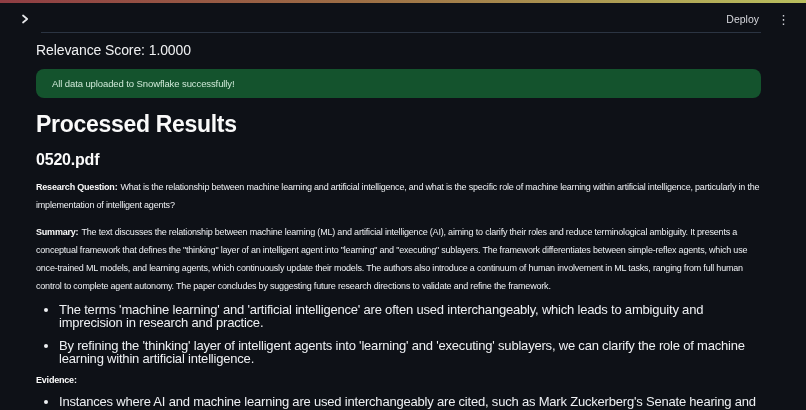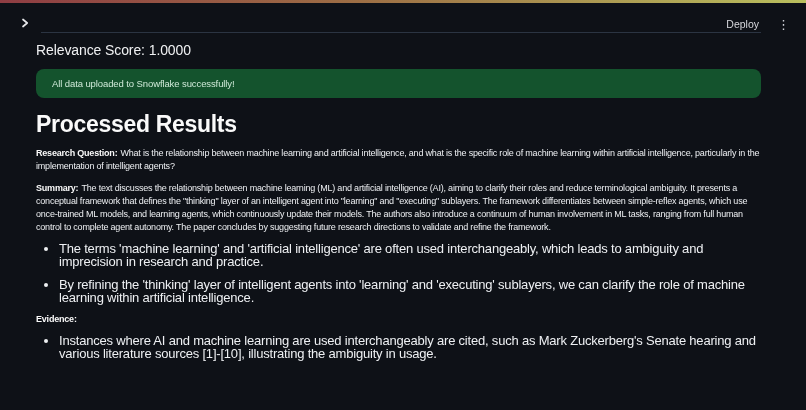--- a/index.html
+++ b/index.html
@@ -12,21 +12,21 @@
     overflow: hidden;
   }
   .decoration-bar {
     position: absolute; top: 0; left: 0; right: 0; height: 3px;
     background: linear-gradient(90deg, #8f3d43 0%, #9d6f45 45%, #b9bf5e 100%);
   }
   .app-header {
     position: relative;
     height: 32px;
     padding: 6px 14px 0 16px;
-    display: flex; align-items: flex-end; justify-content: space-between;
+    display: flex; align-items: center; justify-content: space-between;
   }
   .sidebar-toggle {
     background: none; border: none; cursor: pointer;
     width: 18px; height: 18px; padding: 2px;
     display: flex; align-items: center; justify-content: center;
   }
   .toolbar { display: flex; align-items: center; gap: 16px; }
   .deploy-btn {
     background: none; border: none; cursor: pointer;
     color: #d6d7dc; font-size: 10.5px;
@@ -64,21 +64,21 @@
   }
   h1.results-title {
     font-size: 23px; font-weight: 700;
     margin: 13px 0 0 0; letter-spacing: -0.3px;
   }
   h3.file-title {
     font-size: 16px; font-weight: 700;
     margin: 13px 0 0 0; letter-spacing: -0.2px;
   }
   .para {
-    font-size: 9px; line-height: 13px;
+    font-size: 9px; line-height: 18px;
     margin: 9px 0 0 0;
     color: #eef0f3;
     letter-spacing: -0.2px;
   }
   .para strong { margin-right: 3px; color: #fafafa; }
   .section-label {
     font-size: 9px; line-height: 13px;
     margin: 9px 0 0 0; font-weight: 700; letter-spacing: -0.2px;
   }
   ul.bullets {
@@ -118,20 +118,21 @@
 
 
   <p class="relevance">Relevance Score: 1.0000</p>
 
   <div class="alert-success">
     <span>All data uploaded to Snowflake successfully!</span>
   </div>
 
   <h1 class="results-title">Processed Results</h1>
 
+  <h3 class="file-title">0520.pdf</h3>
 
   <p class="para">
     <strong>Research Question:</strong><span>What is the relationship between machine learning and artificial intelligence, and what is the specific role of machine learning within artificial intelligence, particularly in the implementation of intelligent agents?</span>
   </p>
 
   <p class="para">
     <strong>Summary:</strong><span>The text discusses the relationship between machine learning (ML) and artificial intelligence (AI), aiming to clarify their roles and reduce terminological ambiguity. It presents a conceptual framework that defines the "thinking" layer of an intelligent agent into "learning" and "executing" sublayers. The framework differentiates between simple-reflex agents, which use once-trained ML models, and learning agents, which continuously update their models. The authors also introduce a continuum of human involvement in ML tasks, ranging from full human control to complete agent autonomy. The paper concludes by suggesting future research directions to validate and refine the framework.</span>
   </p>
 
   <ul class="bullets">

